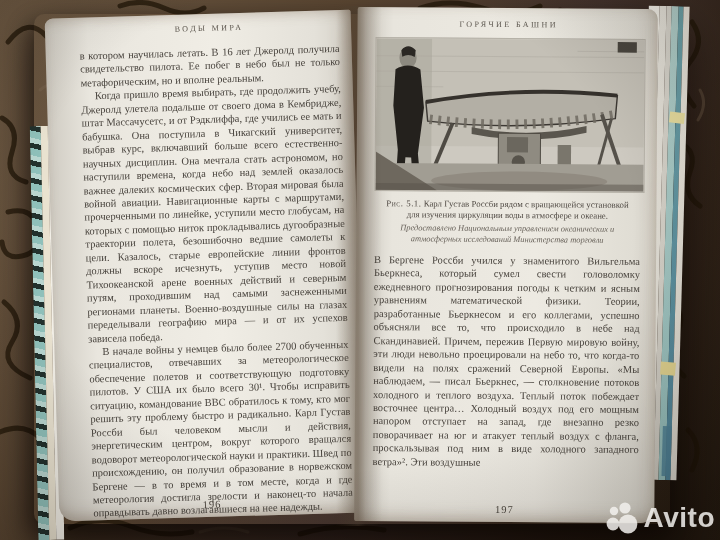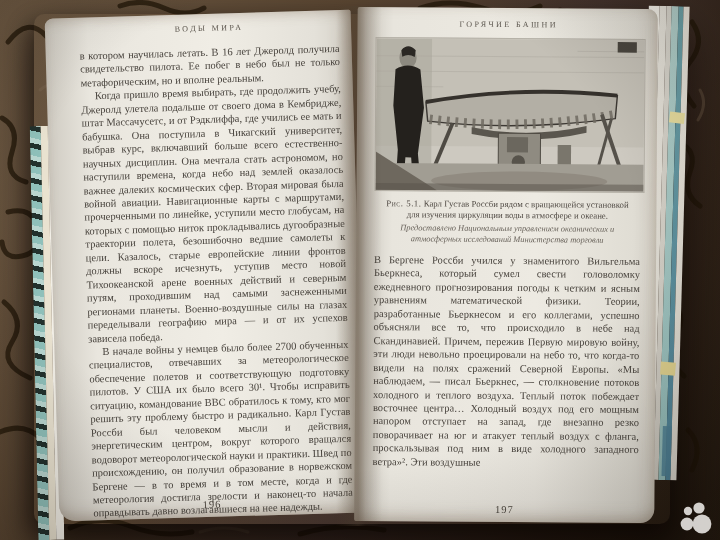--- a/index.html
+++ b/index.html
@@ -220,13 +220,14 @@
 <div class="gutter-shadow"></div>
 <div class="vignette"></div>
 
 <div class="watermark">
   <svg width="36" height="36" viewBox="0 0 36 36">
     <circle cx="9" cy="11" r="4.2" fill="#f3f1ee"></circle>
     <circle cx="20" cy="8" r="5.6" fill="#f3f1ee"></circle>
     <circle cx="8" cy="24" r="6.4" fill="#f3f1ee"></circle>
     <circle cx="23" cy="24" r="9.4" fill="#f3f1ee"></circle>
   </svg>
+  <span class="wm-text">Avito</span>
 </div>
 
 </body></html>

